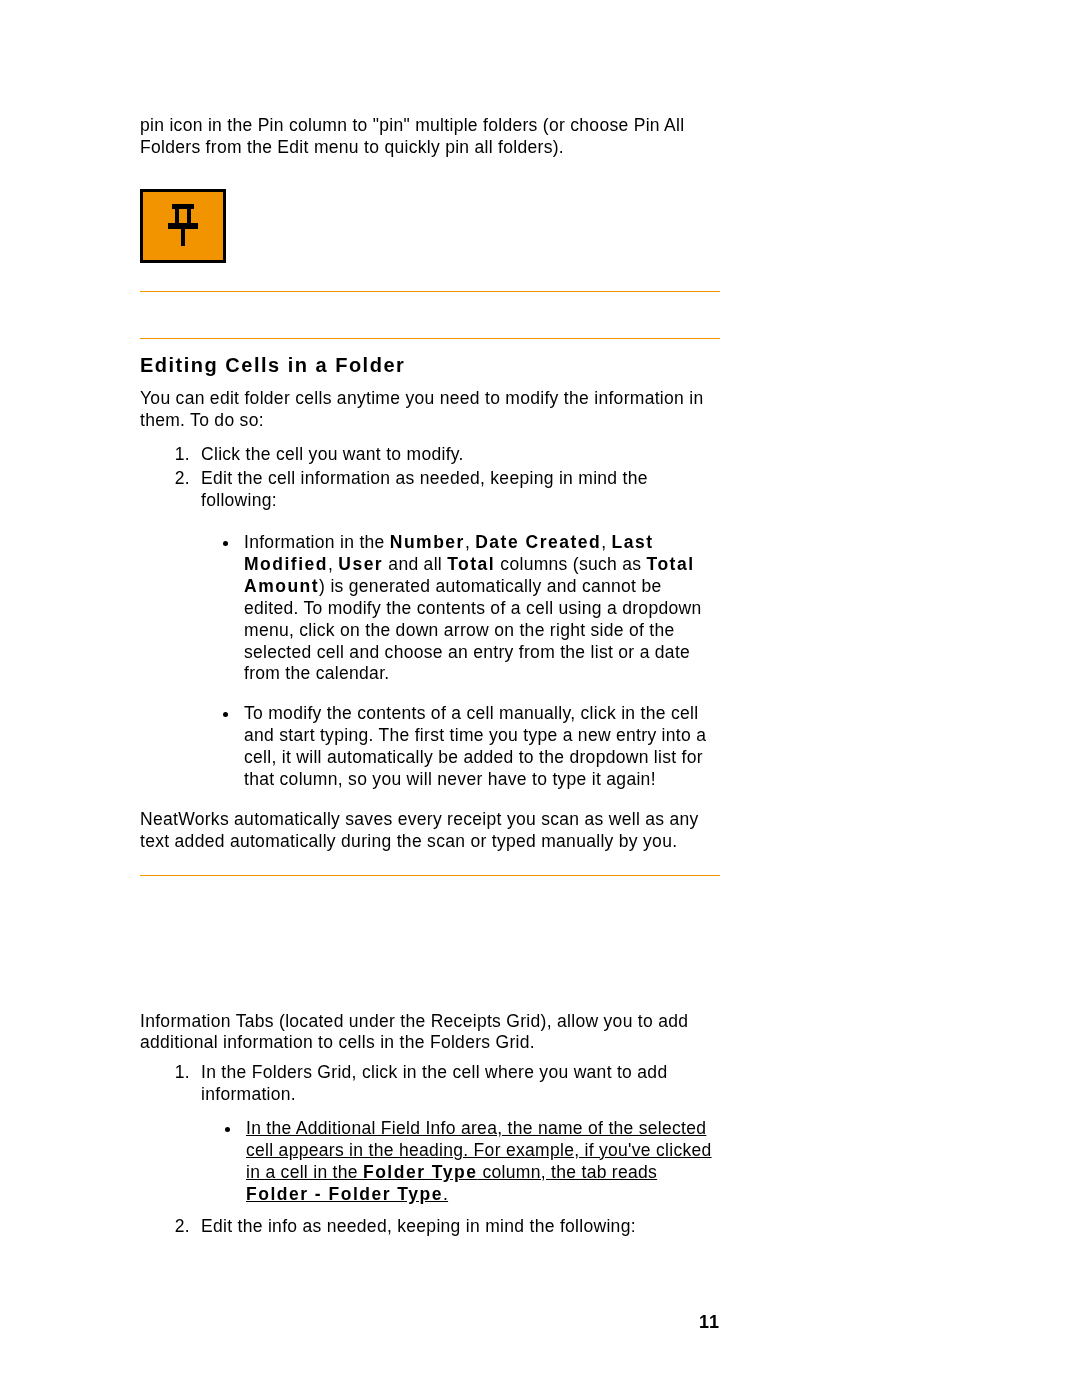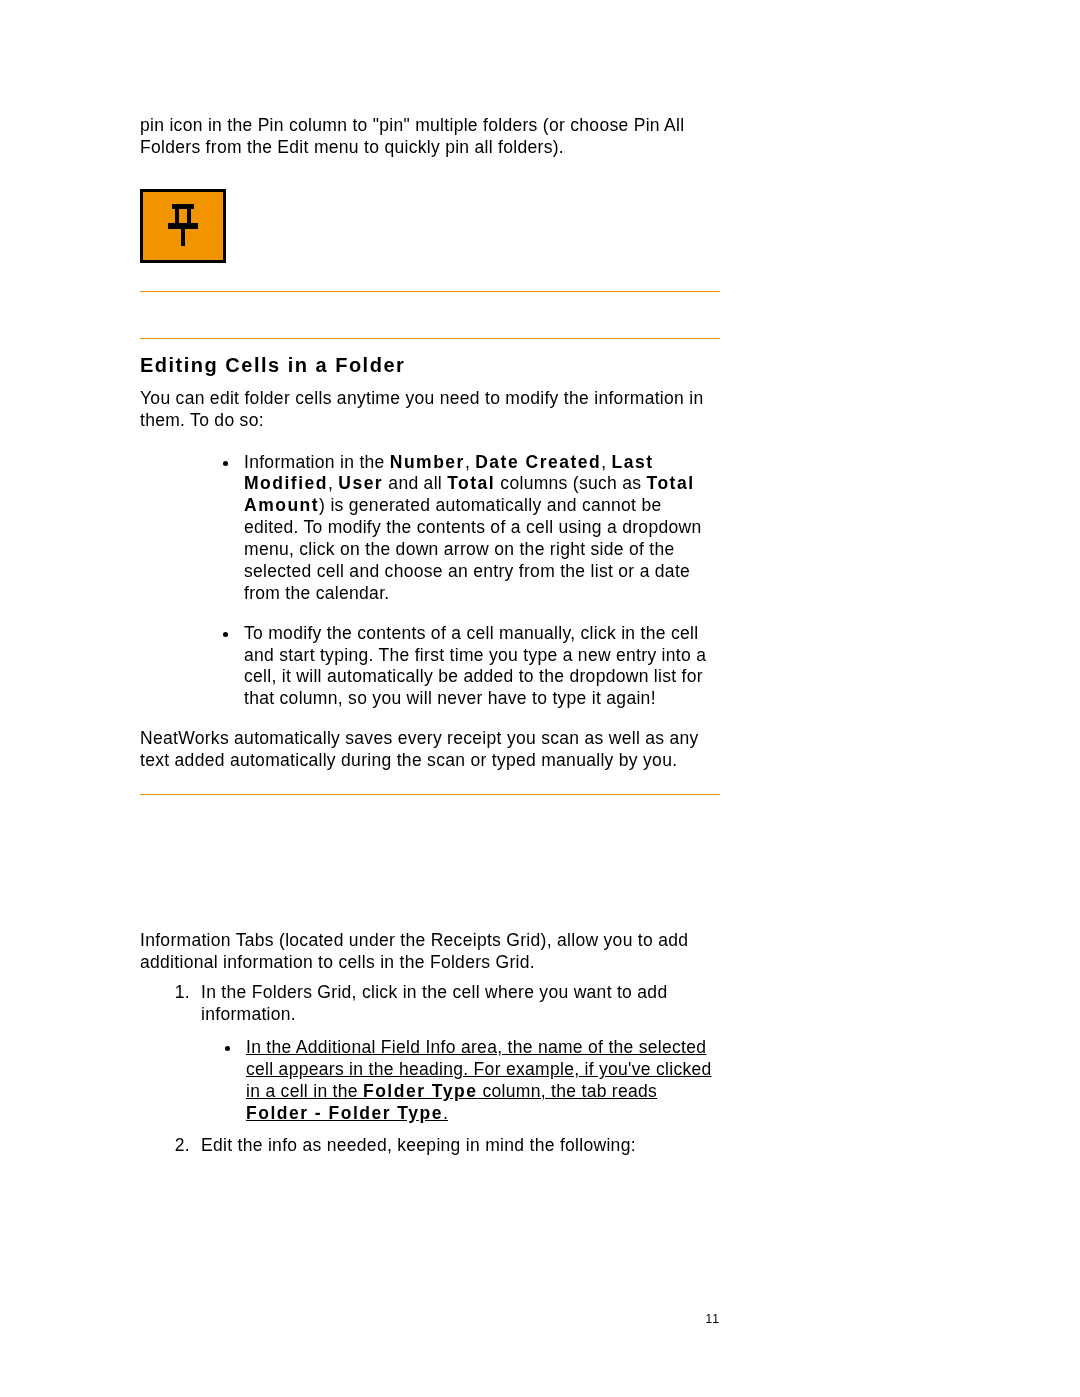--- a/index.html
+++ b/index.html
@@ -72,23 +72,24 @@
     text-decoration: underline;
   }
   ul.bullets2 > li {
     padding-left: 4px;
     margin-bottom: 8px;
   }
   .b { font-weight: bold; letter-spacing: 1.5px; }
   .page-num {
     position: absolute;
     right: 135px;
-    bottom: 70px;
-    font-size: 12px;
+    bottom: 64px;
+    font-size: 18px;
     letter-spacing: 1px;
+    font-weight: bold;
   }
   .sec2-gap { height: 125px; }
 </style>
 </head>
 <body>
 
 <div class="page">
 
   <p class="para">pin icon in the Pin column to "pin" multiple folders (or choose Pin All Folders from the Edit menu to quickly pin all folders).</p>
 
@@ -105,20 +106,24 @@
   </div>
 
   <hr class="rule">
   <div class="rule-gap-sm"></div>
   <hr class="rule">
 
   <div class="heading">Editing Cells in a Folder</div>
 
   <p class="para">You can edit folder cells anytime you need to modify the information in them. To do so:</p>
 
+  <ol class="steps">
+    <li>Click the cell you want to modify.</li>
+    <li>Edit the cell information as needed, keeping in mind the following:</li>
+  </ol>
 
   <ul class="bullets">
     <li>
       <span>Information in the </span><span class="b">Number</span><span>, </span><span class="b">Date Created</span><span>, </span><span class="b">Last Modified</span><span>, </span><span class="b">User</span><span> and all </span><span class="b">Total</span><span> columns (such as </span><span class="b">Total Amount</span><span>) is generated automatically and cannot be edited.  To modify the contents of a cell using a dropdown menu, click on the down arrow on the right side of the selected cell and choose an entry from the list or a date from the calendar.</span>
     </li>
     <li>To modify the contents of a cell manually, click in the cell and start typing. The first time you type a new entry into a cell, it will automatically be added to the dropdown list for that column, so you will never have to type it again!</li>
   </ul>
 
   <p class="para">NeatWorks automatically saves every receipt you scan as well as any text added automatically during the scan or typed manually by you.</p>
 

